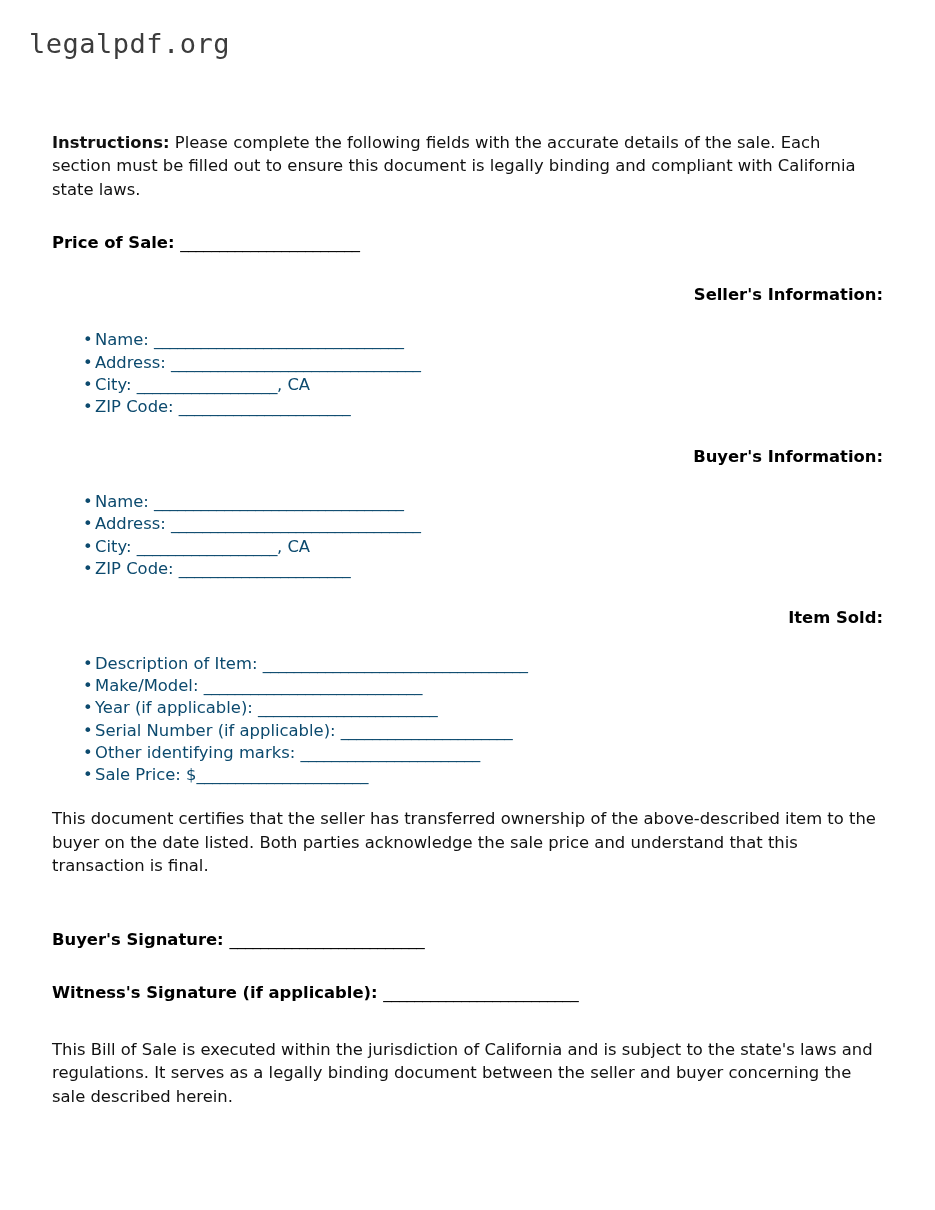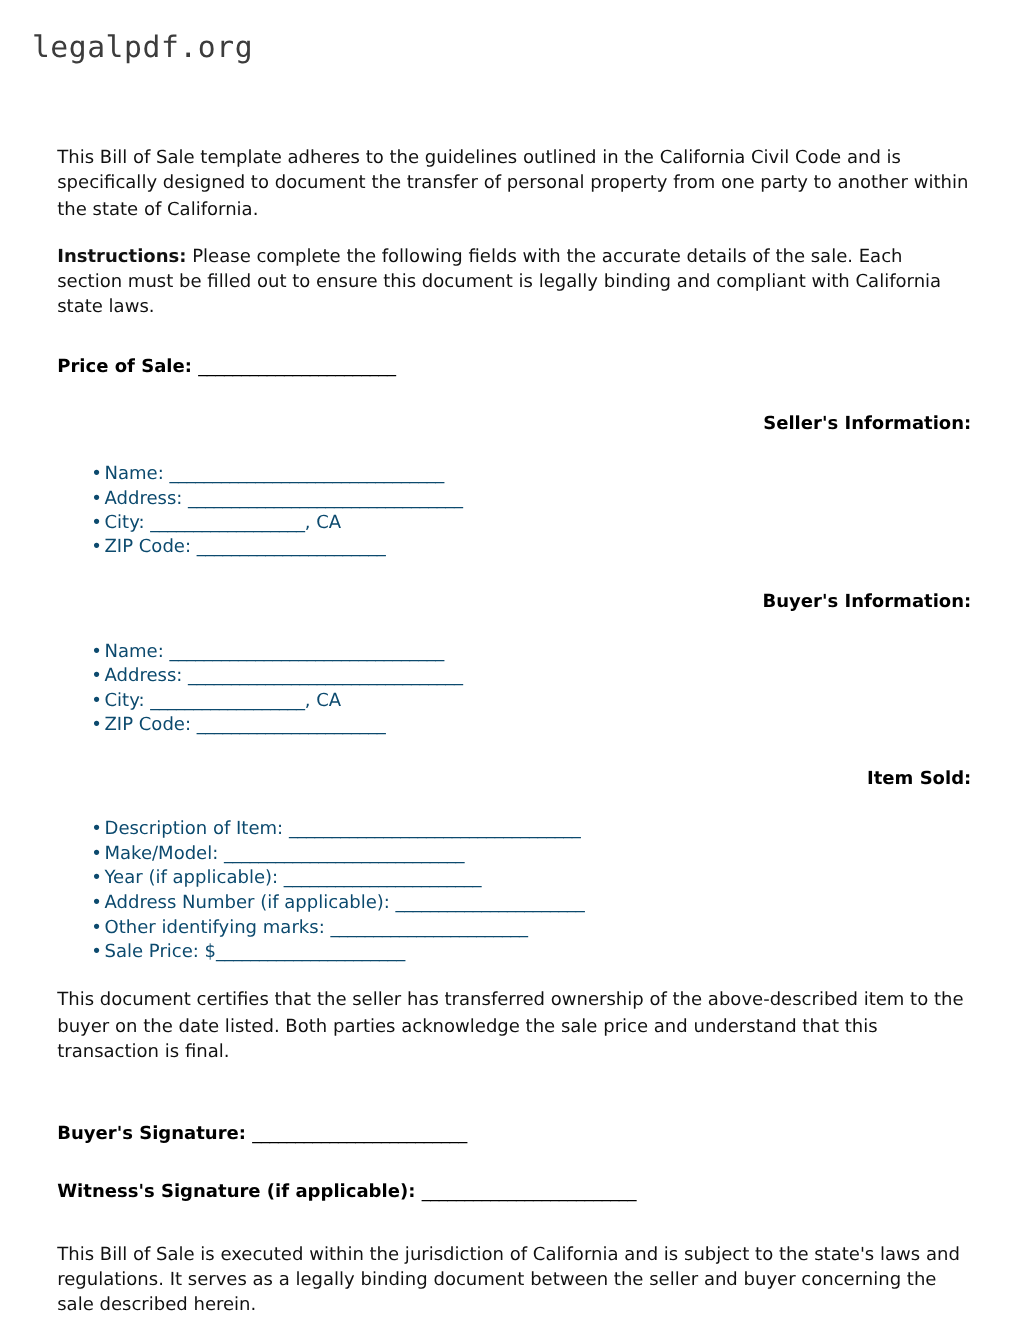--- a/index.html
+++ b/index.html
@@ -120,21 +120,20 @@
 </style>
 </head>
 <body>
 
 <div class="page">
 
   <div class="brand">legalpdf.org</div>
 
   <div class="content">
 
-    <p class="para">This Bill of Sale template adheres to the guidelines outlined in the California Civil Code and is specifically designed to document the transfer of personal property from one party to another within the state of California.</p>
 
     <p class="para"><span class="b">Instructions:</span><span> Please complete the following fields with the accurate details of the sale. Each section must be filled out to ensure this document is legally binding and compliant with California state laws.</span></p>
 
     <div class="gap-xs"></div>
 
     <div class="field-line"><span class="b">Price of Sale: </span><span class="blank">_______________________</span></div>
 
     <div class="gap-m"></div>
 
     <div class="section-head">Seller's Information:</div>
@@ -164,21 +163,21 @@
     <div class="gap-l"></div>
 
     <div class="section-head">Item Sold:</div>
 
     <div class="gap-s"></div>
 
     <ul class="fields">
       <li><span>Description of Item: </span><span class="blank">__________________________________</span></li>
       <li><span>Make/Model: </span><span class="blank">____________________________</span></li>
       <li><span>Year (if applicable): </span><span class="blank">_______________________</span></li>
-      <li><span>Address Number (if applicable): </span><span class="blank">______________________</span></li>
+      <li><span>Serial Number (if applicable): </span><span class="blank">______________________</span></li>
       <li><span>Other identifying marks: </span><span class="blank">_______________________</span></li>
       <li><span>Sale Price: $</span><span class="blank">______________________</span></li>
     </ul>
 
     <div class="gap-m"></div>
 
     <p class="para">This document certifies that the seller has transferred ownership of the above-described item to the buyer on the date listed. Both parties acknowledge the sale price and understand that this transaction is final.</p>
 
     <div class="gap-xs"></div>
 

